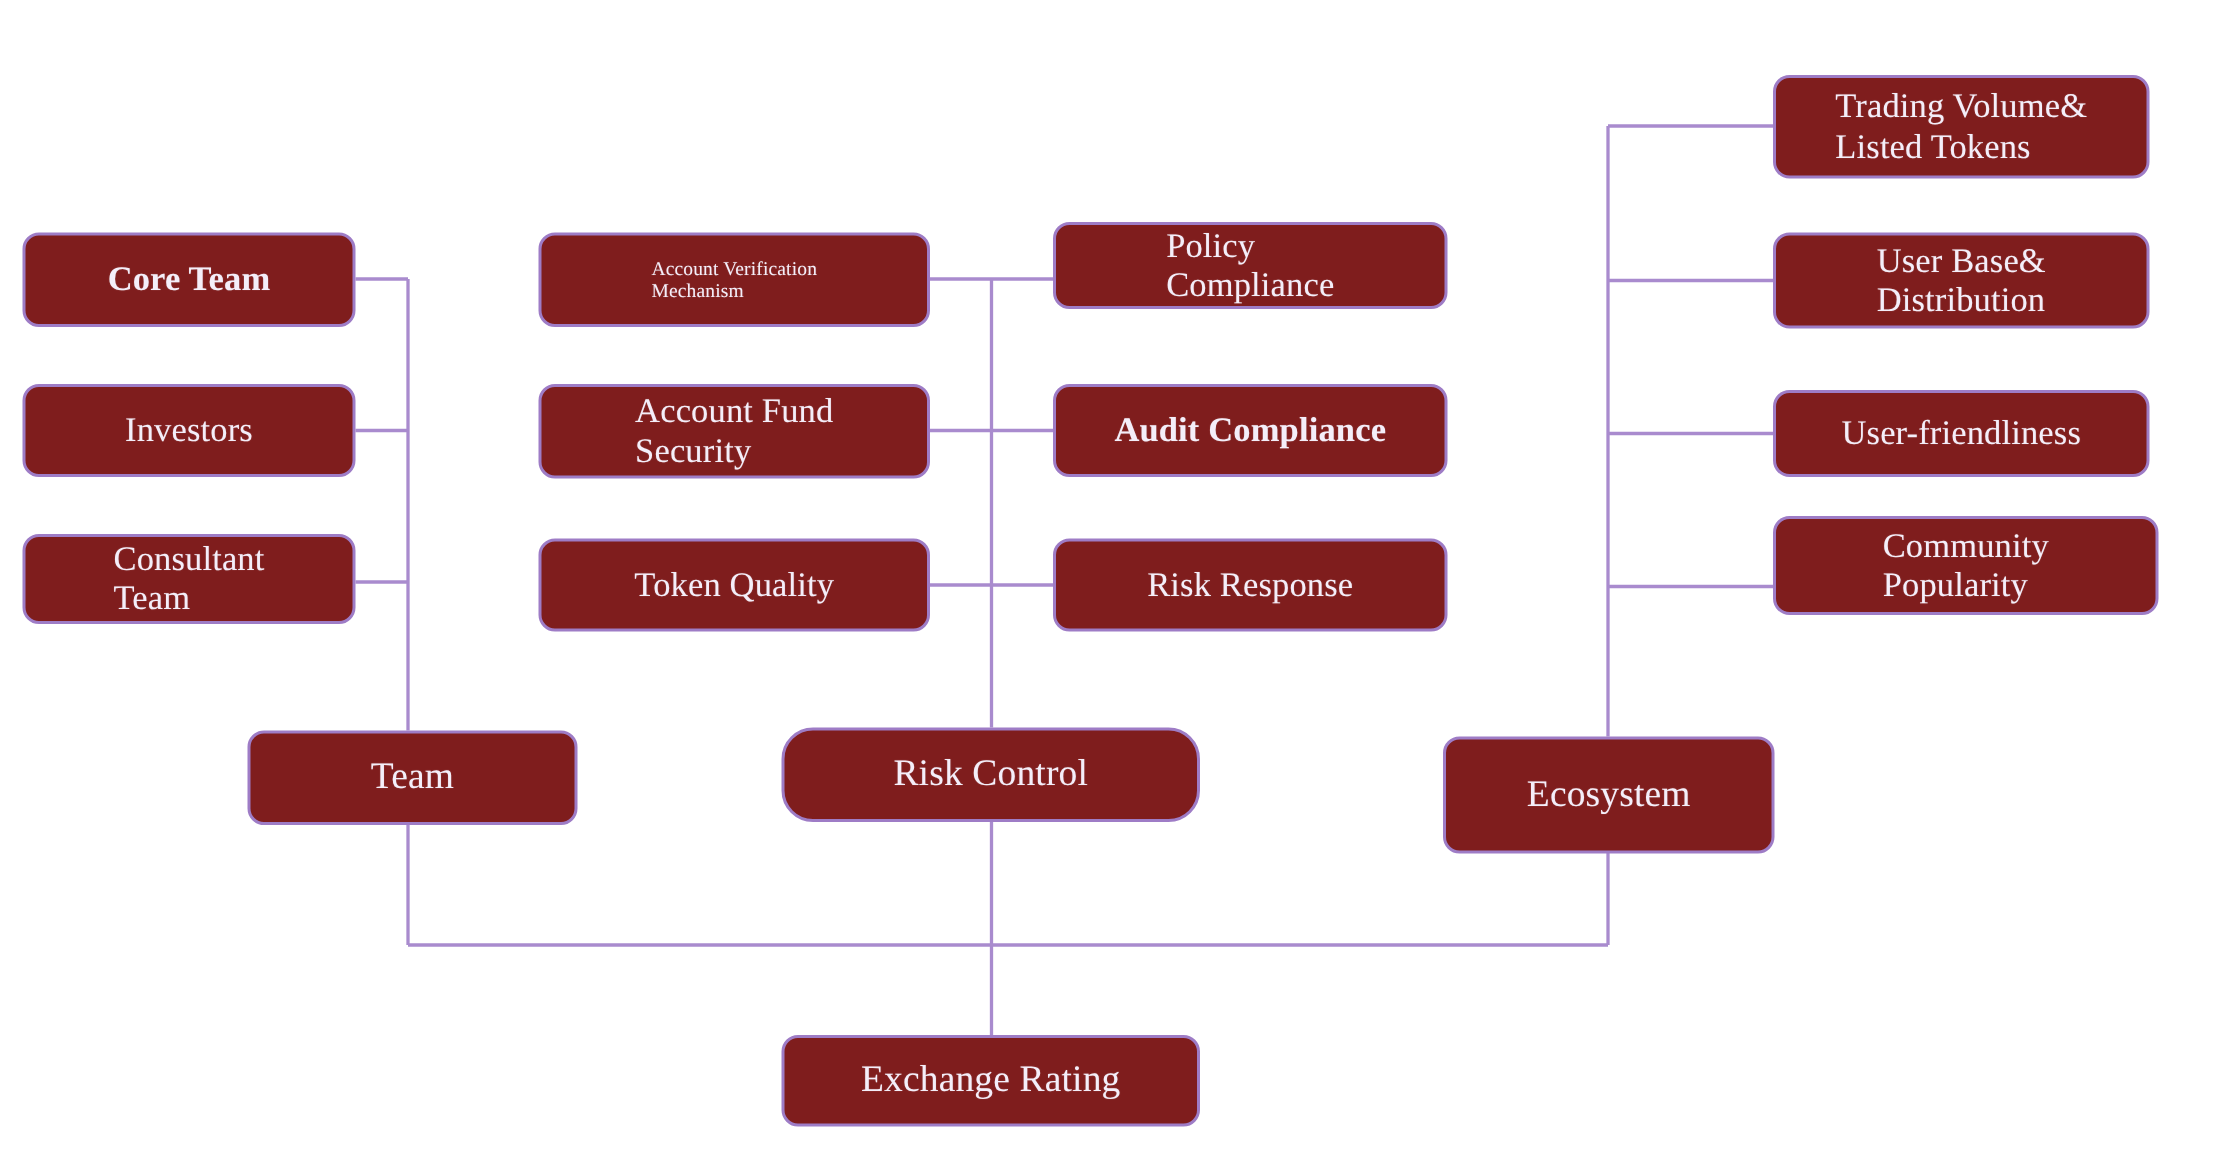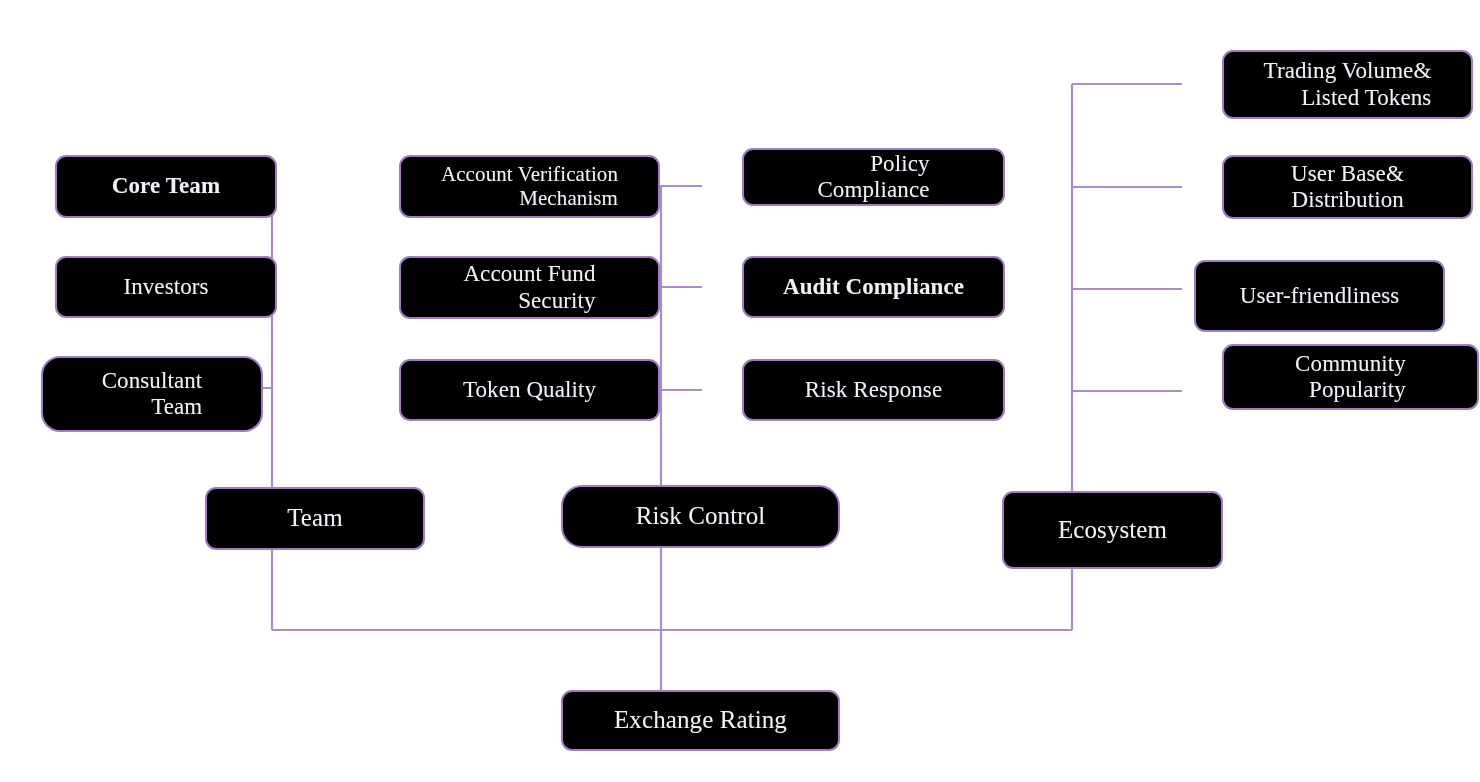--- a/index.html
+++ b/index.html
@@ -19,37 +19,36 @@
     position: absolute;
     left: 0;
     top: 0;
     width: 1480px;
     height: 782px;
     pointer-events: none;
   }
   .node {
     position: absolute;
     box-sizing: border-box;
-    background: #000000;
+    background: #7f1d1d;
     border: 2px solid #9E7CC6;
     border-radius: 11px;
     color: #F4EEF9;
     display: flex;
     align-items: center;
     justify-content: center;
-    text-align: right;
+    text-align: left;
     line-height: 1.14;
     padding: 2px 6px;
     white-space: pre-line;
     letter-spacing: 0.1px;
     text-shadow: 0 0 1px rgba(255,255,255,0.25);
-    margin-left: 40px;
   }
   .leaf      { font-size: 23px; }
-  .leaf-sm   { font-size: 21px; }
+  .leaf-sm   { font-size: 13px; }
   .branch    { font-size: 25px; }
   .root      { font-size: 25px; }
 </style>
 </head>
 <body>
 
 <div id="canvas">
 
   <svg id="wires" viewBox="0 0 1480 782" xmlns="http://www.w3.org/2000/svg">
     <g stroke="#A98BCE" stroke-width="2.2" fill="none" stroke-linecap="butt">
@@ -72,39 +71,39 @@
       <path d="M1072 391 H1182"></path>
       <path d="M1072 84 V491"></path>
       <path d="M1072 553 V630"></path>
 
       <path d="M272 630 H1072"></path>
     </g>
   </svg>
 
   <div class="node leaf" style="left:15px;  top:155px; width:222px; height:63px;font-weight:bold;">Core Team</div>
   <div class="node leaf" style="left:15px;  top:256px; width:222px; height:62px;">Investors</div>
-  <div class="node leaf" style="left:1px;  top:356px; width:222px; height:76px;border-radius:19px;">Consultant
+  <div class="node leaf" style="left:15px;  top:356px; width:222px; height:60px;">Consultant
 Team</div>
 
   <div class="node leaf-sm" style="left:359px; top:155px; width:261px; height:63px;">Account Verification
 Mechanism</div>
   <div class="node leaf" style="left:359px; top:256px; width:261px; height:63px;">Account Fund
 Security</div>
   <div class="node leaf" style="left:359px; top:359px; width:261px; height:62px;">Token Quality</div>
 
   <div class="node leaf" style="left:702px; top:148px; width:263px; height:58px;">Policy
 Compliance</div>
   <div class="node leaf" style="left:702px; top:256px; width:263px; height:62px;font-weight:bold;">Audit Compliance</div>
   <div class="node leaf" style="left:702px; top:359px; width:263px; height:62px;">Risk Response</div>
 
   <div class="node leaf" style="left:1182px; top:50px;  width:251px; height:69px;">Trading Volume&amp;
 Listed Tokens</div>
   <div class="node leaf" style="left:1182px; top:155px; width:251px; height:64px;">User Base&amp;
 Distribution</div>
-  <div class="node leaf" style="left:1154px; top:260px; width:251px; height:72px;">User-friendliness</div>
+  <div class="node leaf" style="left:1182px; top:260px; width:251px; height:58px;">User-friendliness</div>
   <div class="node leaf" style="left:1182px; top:344px; width:257px; height:66px;">Community
 Popularity</div>
 
   <div class="node branch" style="left:165px; top:487px; width:220px; height:63px;">Team</div>
   <div class="node branch" style="left:521px; top:485px; width:279px; height:63px;border-radius:21px;">Risk Control</div>
   <div class="node branch" style="left:962px; top:491px; width:221px; height:78px;">Ecosystem</div>
 
   <div class="node root" style="left:521px; top:690px; width:279px; height:61px;">Exchange Rating</div>
 
 </div>

